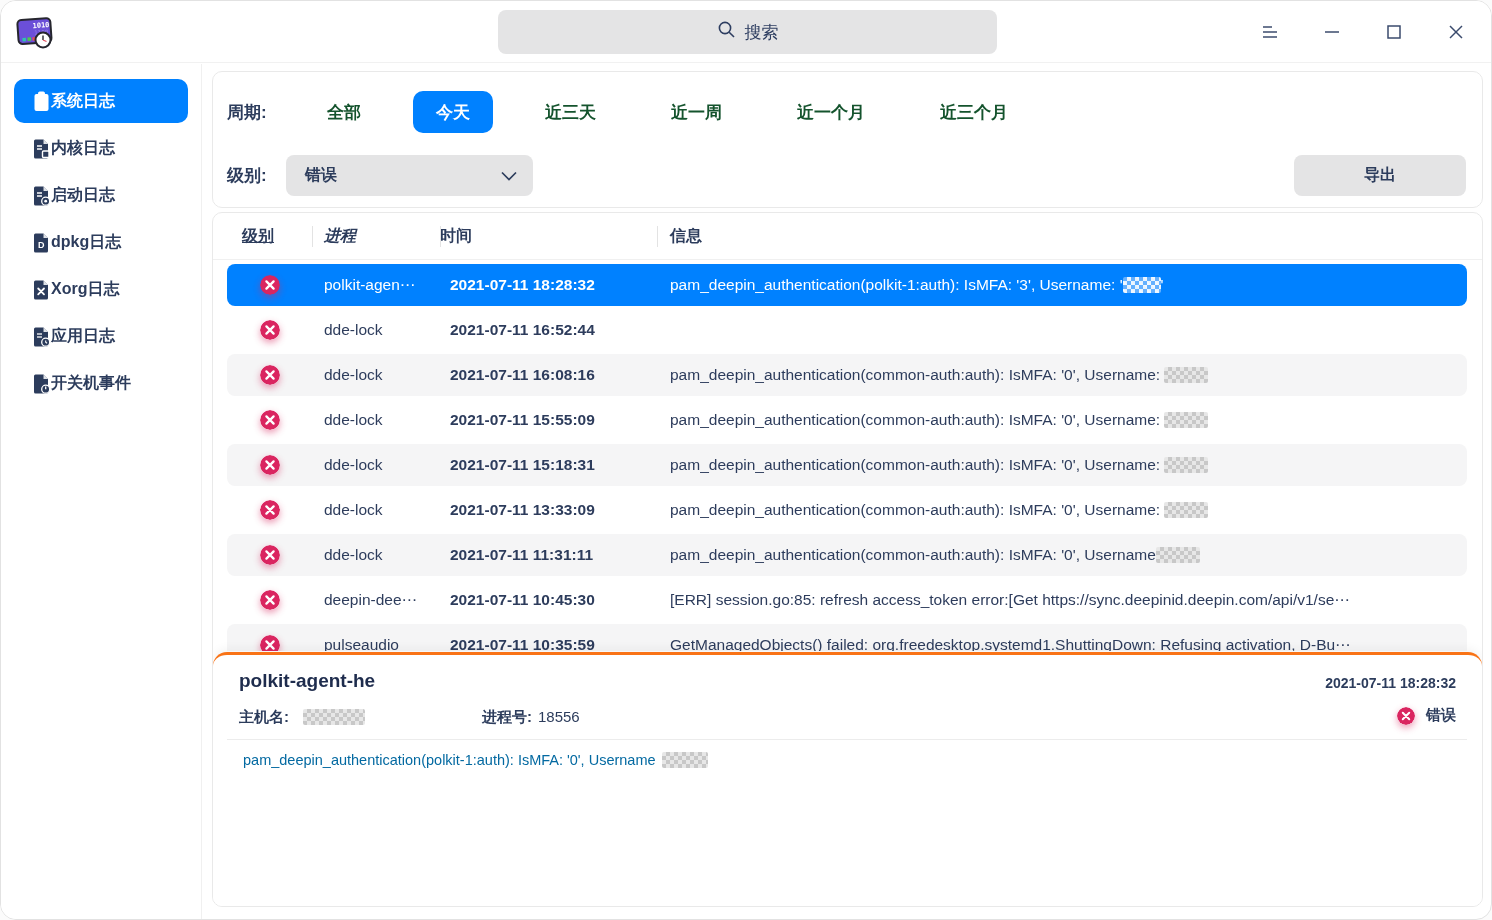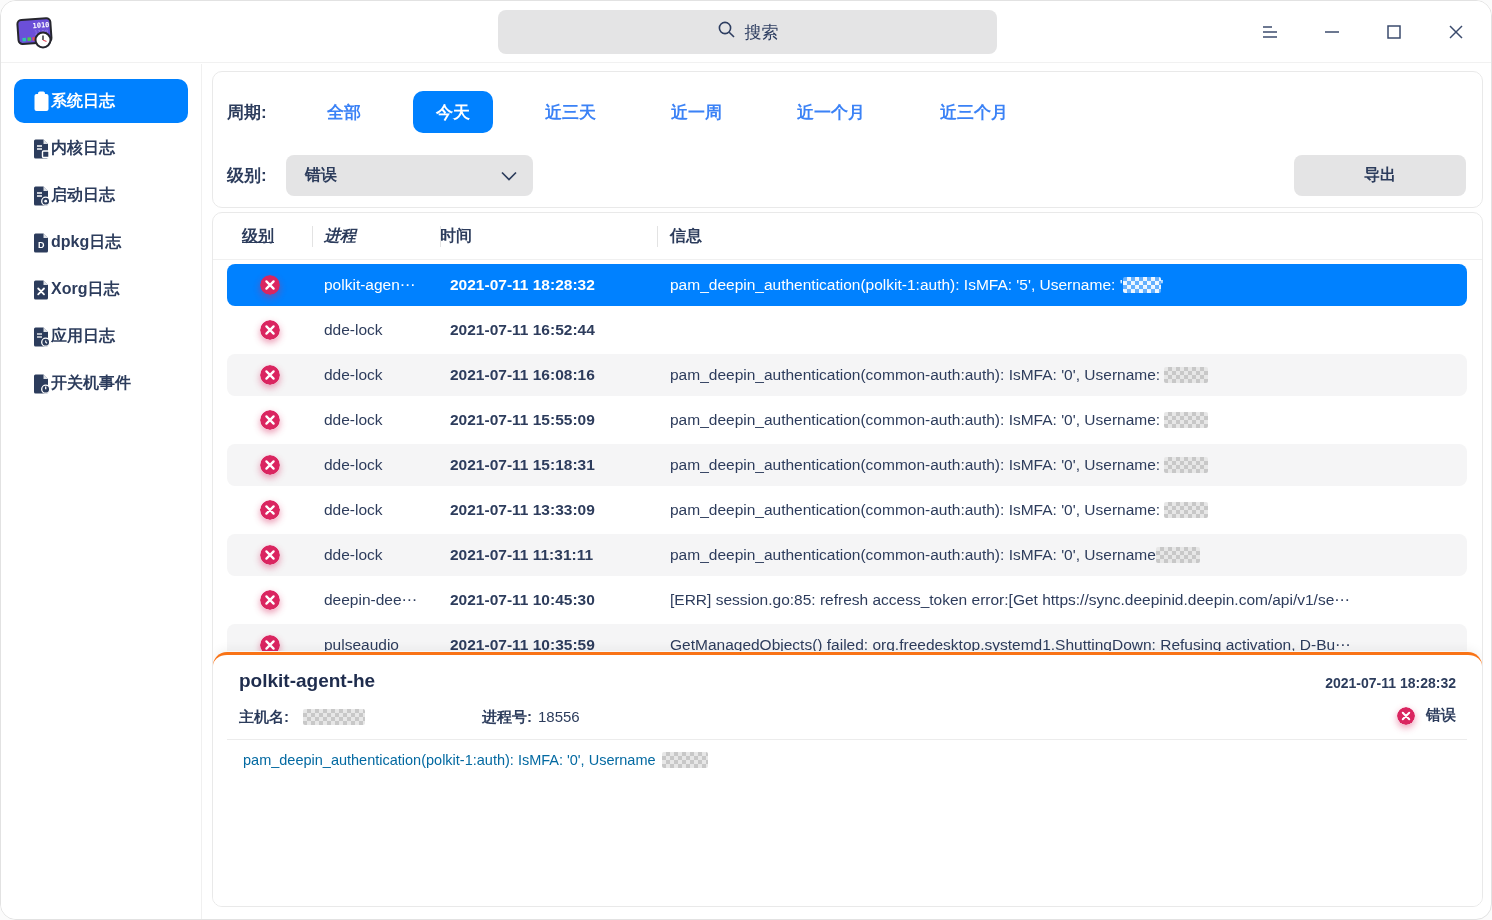--- a/index.html
+++ b/index.html
@@ -35,21 +35,21 @@
   .side-ico{ width:19px; height:21px; display:flex; align-items:center; justify-content:center; }
 
   
   .content{ position:absolute; left:211px; top:70px; width:1271px; }
 
   .filter-card{ position:relative; height:137px; border:1px solid #e9e9e9; border-radius:10px; background:#fff; }
   .f-label{ font-size:17px; font-weight:600; color:#2c3c5c; }
   .period-row{ position:absolute; left:14px; top:19px; height:42px; display:flex; align-items:center; }
   .period-row .f-label{ width:77px; }
   .p-tab{ height:42px; padding:0 23px; display:flex; align-items:center; border-radius:10px;
-          font-size:17px; font-weight:600; color:#3b82f6; cursor:pointer; margin-right:29px; }
+          font-size:17px; font-weight:600; color:#14532d; cursor:pointer; margin-right:29px; }
   .p-tab.selected{ background:var(--accent,#0081ff); color:#fff; }
   .level-row{ position:absolute; left:14px; top:83px; right:16px; height:41px; display:flex; align-items:center; }
   .level-row .f-label{ width:59px; }
   .dropdown{
     width:247px; height:41px; background:#e4e4e5; border-radius:8px; display:flex;
     align-items:center; padding:0 16px 0 19px; font-size:16px; font-weight:600;
     color:#2c3c5c; cursor:pointer; justify-content:space-between;
   }
   .export-btn{
     margin-left:auto; width:172px; height:41px; background:#e4e4e5; border-radius:8px;
@@ -308,21 +308,21 @@
       <div class="rows" id="rows">
           <div class="lrow selected">
             <span class="c-level">
               <svg class="err-ico" viewBox="0 0 20 20" width="20" height="20">
                 <circle cx="10" cy="10" r="10" fill="#da2560"></circle>
                 <path d="M6.4 6.4 L13.6 13.6 M13.6 6.4 L6.4 13.6" stroke="#fff" stroke-width="2.3" stroke-linecap="round"></path>
               </svg>
             </span>
             <span class="c-proc">polkit-agen⋯</span>
             <span class="c-time">2021-07-11 18:28:32</span>
-            <span class="c-msg"><span>pam_deepin_authentication(polkit-1:auth): IsMFA: '5', Username: '</span><span class="censor on-blue" style="width: 38px;"></span><span>'</span></span>
+            <span class="c-msg"><span>pam_deepin_authentication(polkit-1:auth): IsMFA: '3', Username: '</span><span class="censor on-blue" style="width: 38px;"></span><span>'</span></span>
           </div>
           <div class="lrow">
             <span class="c-level">
               <svg class="err-ico" viewBox="0 0 20 20" width="20" height="20">
                 <circle cx="10" cy="10" r="10" fill="#da2560"></circle>
                 <path d="M6.4 6.4 L13.6 13.6 M13.6 6.4 L6.4 13.6" stroke="#fff" stroke-width="2.3" stroke-linecap="round"></path>
               </svg>
             </span>
             <span class="c-proc">dde-lock</span>
             <span class="c-time">2021-07-11 16:52:44</span>

